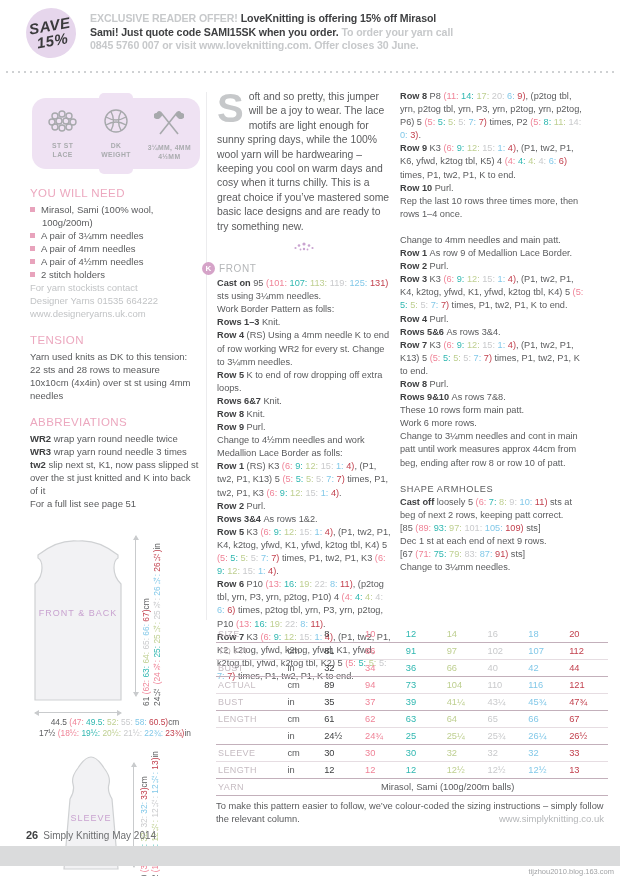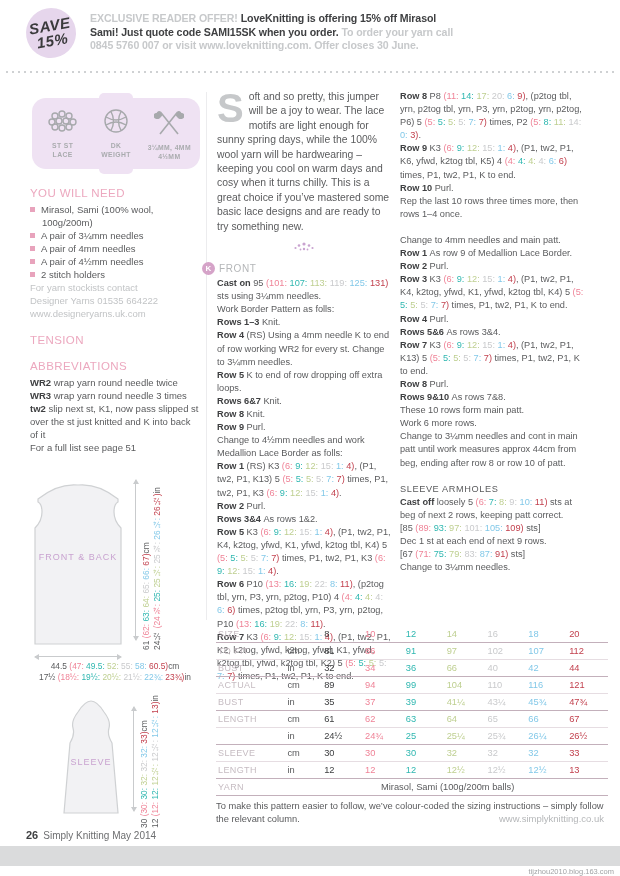--- a/index.html
+++ b/index.html
@@ -180,20 +180,21 @@
       <div class="need-item"><span class="bullet"></span>A pair of 4½mm needles</div>
       <div class="need-item"><span class="bullet"></span>2 stitch holders</div>
     </div>
   <div class="side-text gray">
     <span>For yarn stockists contact</span><br>
     <span>Designer Yarns 01535 664222</span><br>
     <span>www.designeryarns.uk.com</span>
   </div>
 
   <div class="side-head">TENSION</div>
+  <div class="side-text">Yarn used knits as DK to this tension: 22 sts and 28 rows to measure 10x10cm (4x4in) over st st using 4mm needles</div>
 
   <div class="side-head">ABBREVIATIONS</div>
   <div id="abbrev-list" class="side-text">
       <p style="margin: 0px;"><span class="s-b">WR2 </span><span>wrap yarn round needle twice</span></p>
       <p style="margin: 0px;"><span class="s-b">WR3 </span><span>wrap yarn round needle 3 times</span></p>
       <p style="margin: 0px;"><span class="s-b">tw2 </span><span>slip next st, K1, now pass slipped st over the st just knitted and K into back of it</span></p>
       <p style="margin: 0px;"><span>For a full list see page 51</span></p>
     </div>
 
   <div class="schematic" style="margin-top:20px;">
@@ -282,21 +283,21 @@
       <p class="pat"><span class="s-b">Row 3 </span><span>K3 </span><span class="c2">(6: </span><span class="c3">9: </span><span class="c4">12: </span><span class="c5">15: </span><span class="c6">1: </span><span class="c7">4)</span><span>, (P1, tw2, P1, K4, k2tog, yfwd, K1, yfwd, k2tog tbl, K4) 5 </span><span class="c2">(5: </span><span class="c3">5: </span><span class="c4">5: </span><span class="c5">5: </span><span class="c6">7: </span><span class="c7">7)</span><span> times, P1, tw2, P1, K to end.</span></p>
       <p class="pat"><span class="s-b">Row 4 </span><span>Purl.</span></p>
       <p class="pat"><span class="s-b">Rows 5&amp;6 </span><span>As rows 3&amp;4.</span></p>
       <p class="pat"><span class="s-b">Row 7 </span><span>K3 </span><span class="c2">(6: </span><span class="c3">9: </span><span class="c4">12: </span><span class="c5">15: </span><span class="c6">1: </span><span class="c7">4)</span><span>, (P1, tw2, P1, K13) 5 </span><span class="c2">(5: </span><span class="c3">5: </span><span class="c4">5: </span><span class="c5">5: </span><span class="c6">7: </span><span class="c7">7)</span><span> times, P1, tw2, P1, K to end.</span></p>
       <p class="pat"><span class="s-b">Row 8 </span><span>Purl.</span></p>
       <p class="pat"><span class="s-b">Rows 9&amp;10 </span><span>As rows 7&amp;8.</span></p>
       <p class="pat"><span>These 10 rows form main patt.</span></p>
       <p class="pat"><span>Work 6 more rows.</span></p>
       <p class="pat"><span>Change to 3¼mm needles and cont in main patt until work measures approx 44cm from beg, ending after row 8 or row 10 of patt.</span></p>
       <div class="vspace"></div>
-      <p class="pat gray-head">SLEEVE ARMHOLES</p>
+      <p class="pat gray-head">SHAPE ARMHOLES</p>
       <p class="pat"><span class="s-b">Cast off </span><span>loosely 5 </span><span class="c2">(6: </span><span class="c3">7: </span><span class="c4">8: </span><span class="c5">9: </span><span class="c6">10: </span><span class="c7">11)</span><span> sts at beg of next 2 rows, keeping patt correct.</span></p>
       <p class="pat"><span>[85 </span><span class="c2">(89: </span><span class="c3">93: </span><span class="c4">97: </span><span class="c5">101: </span><span class="c6">105: </span><span class="c7">109)</span><span> sts]</span></p>
       <p class="pat"><span>Dec 1 st at each end of next 9 rows.</span></p>
       <p class="pat"><span>[67 </span><span class="c2">(71: </span><span class="c3">75: </span><span class="c4">79: </span><span class="c5">83: </span><span class="c6">87: </span><span class="c7">91)</span><span> sts]</span></p>
       <p class="pat"><span>Change to 3¼mm needles.</span></p>
     </div>
 </div>
 
 <table class="size-table">
     <tbody id="size-tbody">
@@ -331,21 +332,21 @@
         <td class="c4 rule-b" style="width: 38px;">66</td>
         <td class="c5 rule-b" style="width: 38px;">40</td>
         <td class="c6 rule-b" style="width: 38px;">42</td>
         <td class="c7 rule-b" style="width: 38px;">44</td>
       </tr>
       <tr>
         <td class="lbl rule-l">ACTUAL</td>
         <td class="unit rule-l">cm</td>
         <td class="c1 rule-l" style="width: 38px;">89</td>
         <td class="c2 rule-l" style="width: 38px;">94</td>
-        <td class="c3 rule-l" style="width: 38px;">99</td>
+        <td class="c3 rule-l" style="width: 38px;">73</td>
         <td class="c4 rule-l" style="width: 38px;">104</td>
         <td class="c5 rule-l" style="width: 38px;">110</td>
         <td class="c6 rule-l" style="width: 38px;">116</td>
         <td class="c7 rule-l" style="width: 38px;">121</td>
       </tr>
       <tr>
         <td class="lbl rule-b">BUST</td>
         <td class="unit rule-b">in</td>
         <td class="c1 rule-b" style="width: 38px;">35</td>
         <td class="c2 rule-b" style="width: 38px;">37</td>

